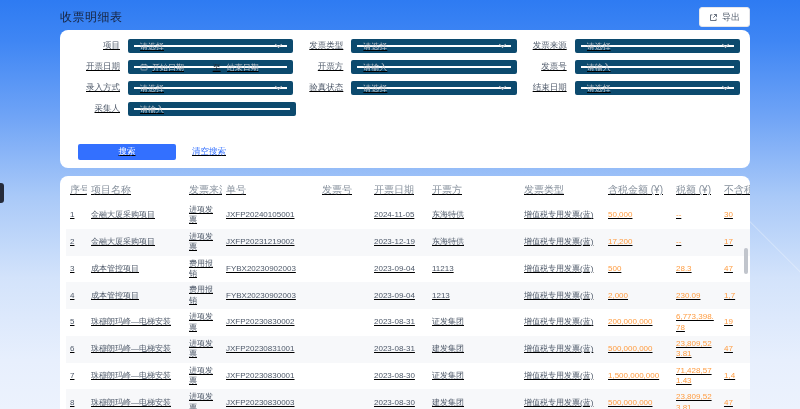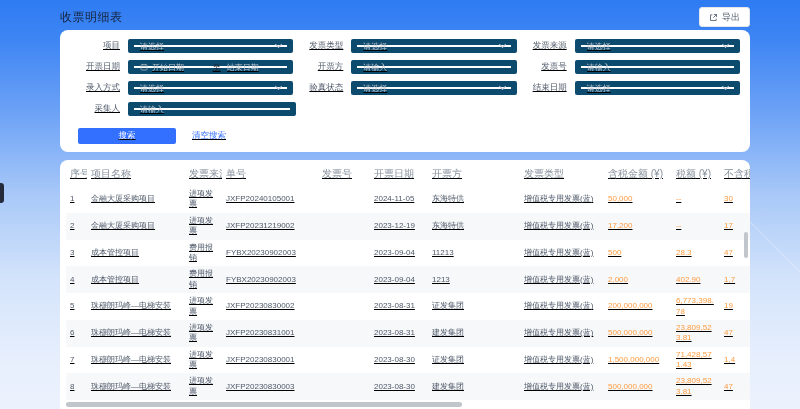--- a/index.html
+++ b/index.html
@@ -30,21 +30,21 @@
   .flabel { width: 58px; text-align: right; padding-right: 8px; font-size: 8.5px; color: #4e5969; white-space: nowrap; }
   .control { flex: 1; height: 14px; border: 6px solid #0c4a6e; border-radius: 2px; display: flex;
     align-items: center; padding: 0 6px; background: #fff; gap: 4px; }
   .control input { border: none; outline: none; width: 100%; font-size: 8px; color: #1d2129; background: transparent; }
   .control input::placeholder { color: #c2c7cf; }
   .placeholder { font-size: 8px; color: #c2c7cf; flex: 1; white-space: nowrap; overflow: hidden; }
   .chevron { width: 5px; height: 5px; border-right: 1px solid #c2c7cf; border-bottom: 1px solid #c2c7cf;
     transform: rotate(45deg); margin-top: -3px; flex: none; }
   .range-sep { font-size: 8px; color: #1d2129; flex: none; padding: 0 2px; }
   .cal-icon { flex: none; }
-  .actions { display: flex; align-items: center; margin-top: 12px; margin-left: 8px; }
+  .actions { display: flex; align-items: center; margin-top: 28px; margin-left: 8px; }
   .btn-search { width: 98px; height: 16px; background: #3370ff; color: #fff; font-size: 8.5px; border: none;
     border-radius: 2px; cursor: pointer; }
   .link-clear { font-size: 8.5px; color: #3370ff; margin-left: 16px; background: none; border: none; cursor: pointer; }
 
   
   .table-card { position: relative; padding-top: 2px; }
   .table-wrap { overflow: hidden; padding: 0 6px; }
   table { border-collapse: collapse; table-layout: fixed; width: 724px; }
   th { font-size: 10px; color: #86909c; font-weight: 400; text-align: left; padding: 5px 4px; height: 16px;
     white-space: nowrap; overflow: hidden; }
@@ -252,21 +252,21 @@
             <tr class="alt">
               <td>4</td>
               <td>成本管控项目</td>
               <td>费用报销</td>
               <td>FYBX20230902003</td>
               <td></td>
               <td>2023-09-04</td>
               <td>1213</td>
               <td>增值税专用发票(蓝)</td>
               <td class="amount">2,000</td>
-              <td class="amount">402.90</td>
+              <td class="amount">230.09</td>
               <td class="amount">1,7</td>
             </tr>
             <tr>
               <td>5</td>
               <td>珠穆朗玛峰—电梯安装</td>
               <td>进项发票</td>
               <td>JXFP20230830002</td>
               <td></td>
               <td>2023-08-31</td>
               <td>证发集团</td>

